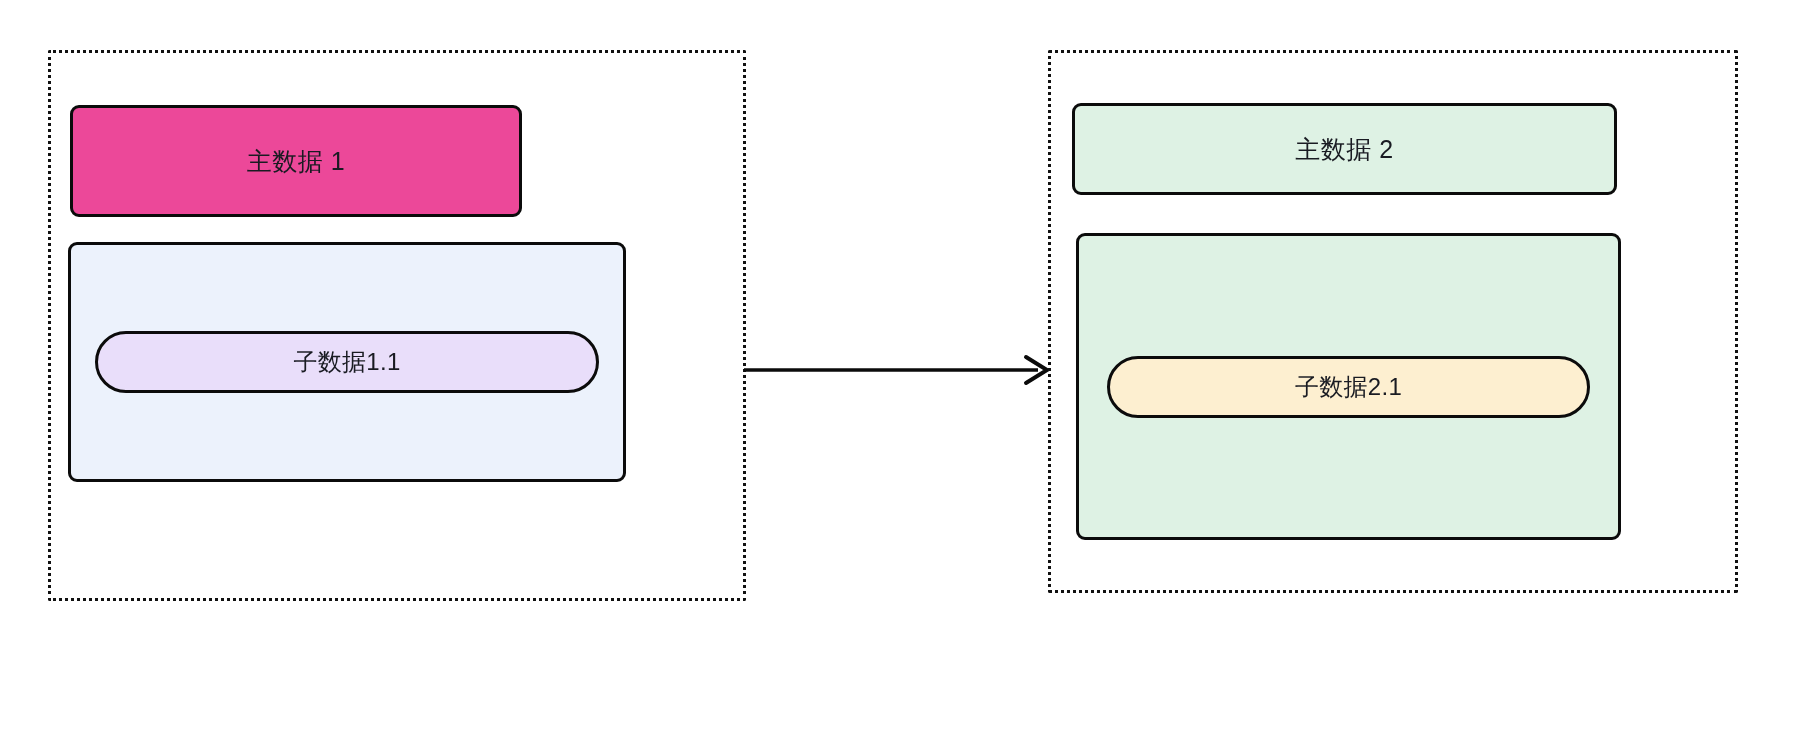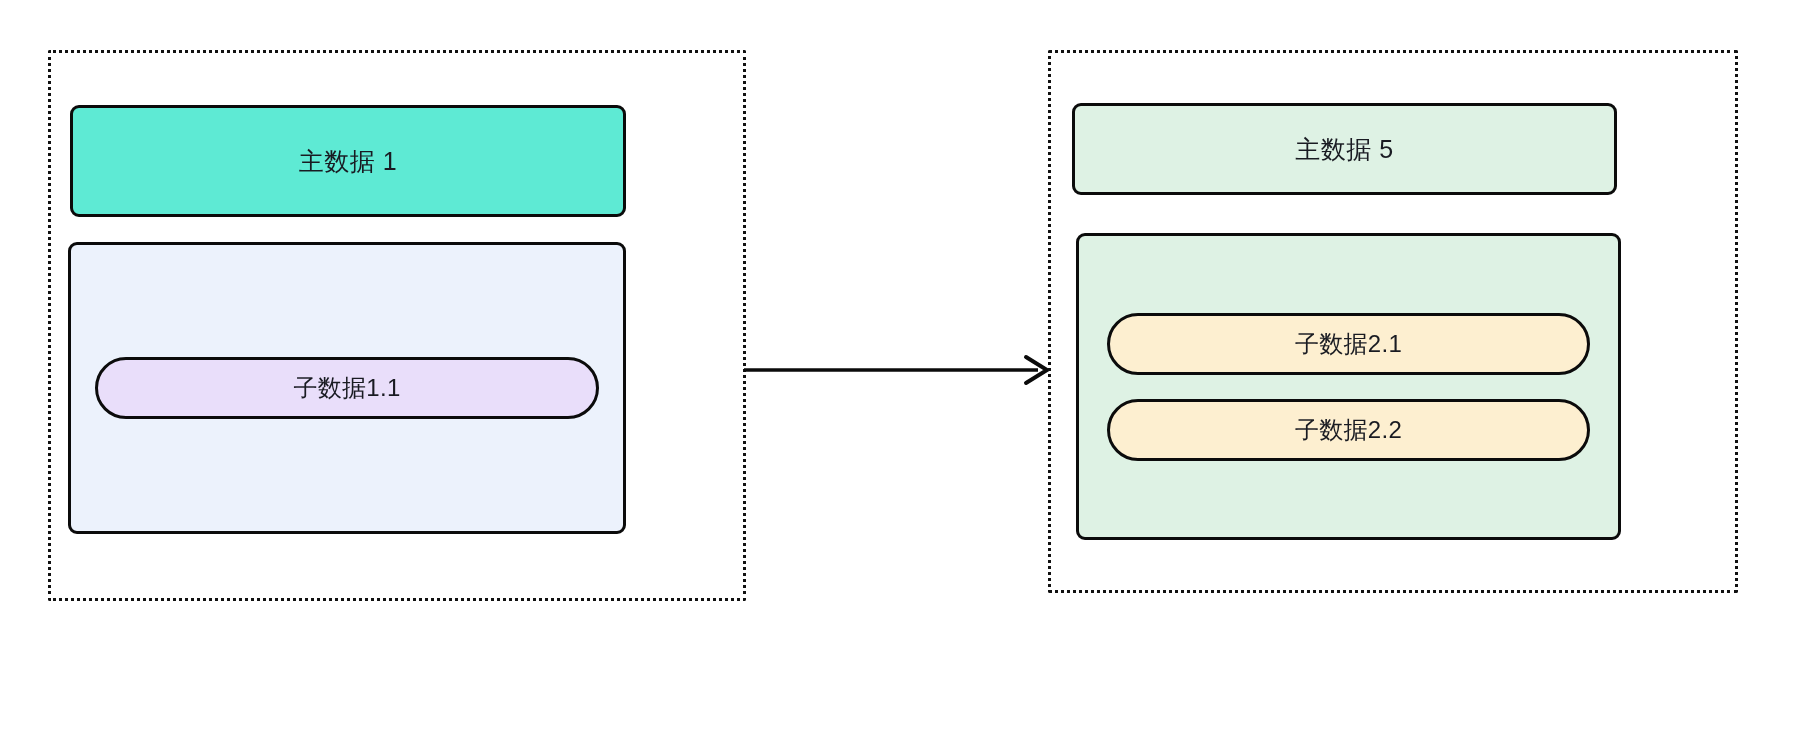--- a/index.html
+++ b/index.html
@@ -40,41 +40,41 @@
     border: 3px solid #0b0b0b;
     border-radius: 9px;
     display: flex;
     align-items: center;
     justify-content: center;
     font-size: 25px;
     color: #191b22;
     letter-spacing: 0.5px;
   }
   #main-box-1 {
-    left: 70px;  top: 105px;  width: 556px; height: 112px;
-    background: #5eead4;
+    left: 70px;  top: 105px;  width: 452px; height: 112px;
+    background: #ec4899;
   }
   #main-box-2 {
     left: 1072px; top: 103px; width: 545px; height: 92px;
     background: #def2e4;
   }
 
   
   .nested-box {
     position: absolute;
     box-sizing: border-box;
     border: 3px solid #0b0b0b;
     border-radius: 9px;
     display: flex;
     flex-direction: column;
     align-items: center;
     justify-content: center;
   }
   #nested-box-1 {
-    left: 68px;  top: 242px;  width: 558px; height: 292px;
+    left: 68px;  top: 242px;  width: 558px; height: 240px;
     background: #ecf2fc;
     gap: 26px;
   }
   #nested-box-2 {
     left: 1076px; top: 233px; width: 545px; height: 307px;
     background: #def2e4;
     gap: 24px;
   }
 
   
@@ -131,25 +131,22 @@
   <div id="connector">
     <svg width="310" height="44" viewBox="0 0 310 44">
       <line x1="0" y1="22" x2="294" y2="22" stroke="#0b0b0b" stroke-width="3.5" stroke-linecap="butt"></line>
       <polyline points="282,9 303,22 282,35" fill="none" stroke="#0b0b0b" stroke-width="4" stroke-linecap="round" stroke-linejoin="miter"></polyline>
     </svg>
   </div>
 
   <div class="subgraph" id="group-right"></div>
 
   <div class="main-box" id="main-box-2">
-    <span>主数据 5</span>
+    <span>主数据 2</span>
   </div>
 
   <div class="nested-box" id="nested-box-2">
     <div class="pill">
       <span>子数据2.1</span>
     </div>
-    <div class="pill">
-      <span>子数据2.2</span>
-    </div>
   </div>
 
 </div>
 
 </body></html>

